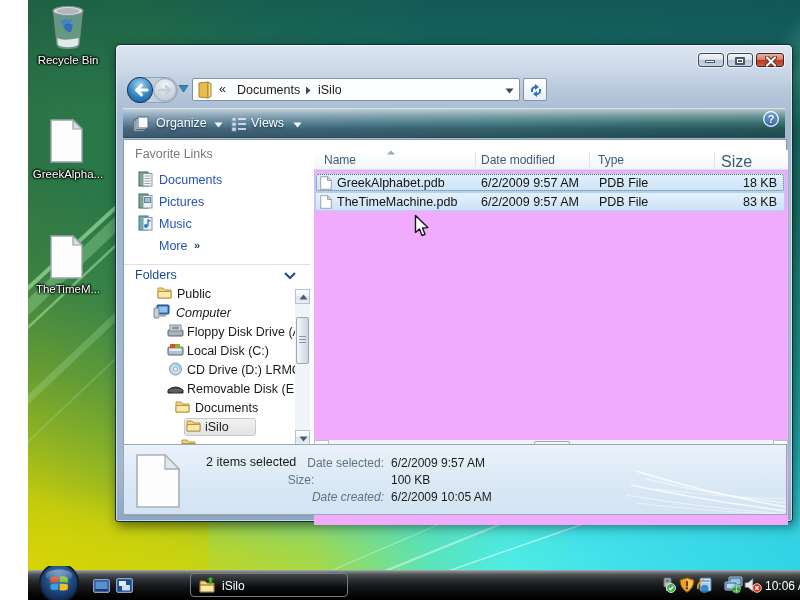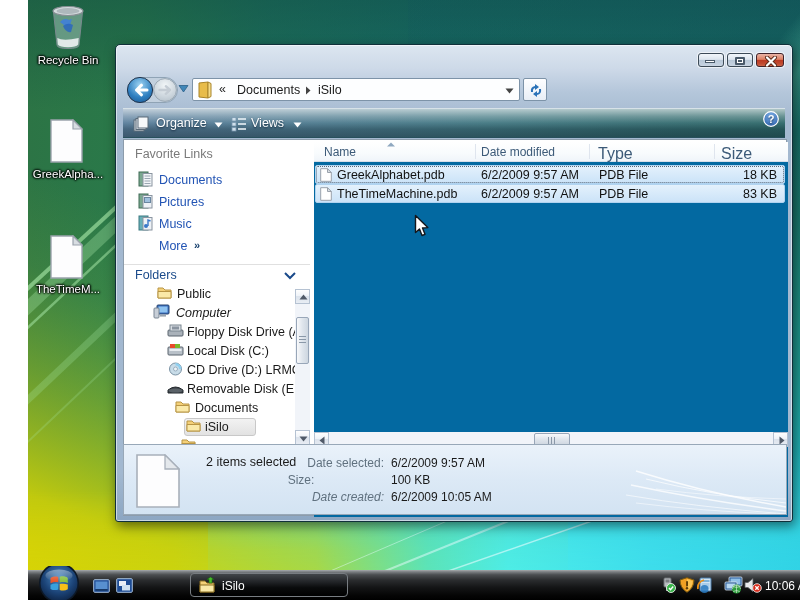--- a/index.html
+++ b/index.html
@@ -20,21 +20,21 @@
 #addr { position:absolute; left:76px; top:3px; width:328px; height:23px; background:#fdfeff; border:1px solid #7d93a8; border-radius:2px; font-size:12.5px; color:#1a1a1a; }
 #search { position:absolute; left:434px; top:3px; width:236px; height:23px; background:#fdfeff; border:1px solid #7d93a8; border-radius:2px; }
 
 #toolbar { position:absolute; left:7px; top:63px; width:662px; height:30px;
   background-image:linear-gradient(180deg,rgba(255,255,255,0.62) 0%,rgba(255,255,255,0.28) 26%,rgba(120,150,160,0.12) 50%,rgba(10,30,40,0.28) 72%,rgba(5,20,30,0.38) 100%),
     linear-gradient(90deg,#5f82a0 0%,#537e94 25%,#447a84 55%,#376f73 80%,#2f6a6a 100%);
   border-top:1px solid #d7e2e8; border-bottom:1px solid #27505c; font-size:12.5px; color:#ffffff; text-shadow:0 1px 2px rgba(0,20,40,0.75); }
 
 #content { position:absolute; left:7px; top:94px; width:664px; height:377px; background:#fff; border:1px solid #8c9cab; }
 #leftpane { position:absolute; left:0; top:0; width:188px; height:375px; background:#fff; }
-#filearea { position:absolute; left:190px; top:2px; width:474px; height:375px; background:#0369a1; }
+#filearea { position:absolute; left:190px; top:10px; width:474px; height:375px; background:#f0abfc; }
 .navlink { color:#2254b4; font-size:12.5px; }
 .treetxt { color:#1a1a1a; font-size:12.5px; }
 
 #details { position:absolute; left:7px; top:399px; width:664px; height:71px; background:linear-gradient(180deg,#eaf2fa 0%,#dce9f6 50%,#d3e3f2 100%); border:1px solid #98a8b8; font-size:12px; }
 
 .hsep { position:absolute; top:2px; width:1px; height:15px; background:#dfe5ee; }
 
 .sb-track { background:#f1f4f9; }
 .sb-btn { background:linear-gradient(180deg,#fefefe,#eff3f8 45%,#dce3ec 50%,#e8edf4); border:1px solid #b5c2d2; }
 
@@ -367,21 +367,21 @@
 
         <div class="abs" style="left:0;top:0;width:474px;height:20px;background:linear-gradient(180deg,#ffffff,#f8fbfd 60%,#f0f5fa);border-bottom:1px solid #d6dee8;">
           <div class="hsep" style="left:161px;"></div>
           <div class="hsep" style="left:275px;"></div>
           <div class="hsep" style="left:400px;"></div>
           <span class="abs" style="left:10px;top:3px;color:#3c5a78;font-size:12px;">Name</span>
           <svg class="abs" style="left:72px;top:0px" width="10" height="5" viewBox="0 0 10 5">
               <path d="M5 0.5 L9 4.5 L1 4.5 Z" fill="#8fa8c0"></path>
             </svg>
           <span class="abs" style="left:167px;top:3px;color:#3c5a78;font-size:12px;">Date modified</span>
-          <span class="abs" style="left:284px;top:3px;color:#3c5a78;font-size:16px;">Type</span>
+          <span class="abs" style="left:284px;top:3px;color:#3c5a78;font-size:12px;">Type</span>
           <span class="abs" style="left:407px;top:3px;color:#3c5a78;font-size:16px;">Size</span>
         </div>
 
         <div class="abs" style="left:1px;top:23px;width:470px;height:19px;background:linear-gradient(180deg,#e4f1fc,#cbe3f8);border:1px solid #b0d3f0;border-radius:2px;">
             <div class="abs" style="left:0px;top:0px;width:468px;height:17px;border:1px dotted #5a6a7a;border-radius:2px;"></div>
           <svg class="abs" style="left:4px;top:2px" width="12" height="14" viewBox="0 0 12 14">
               <path d="M0.7 0.7 L7.5 0.7 L11.3 4.5 L11.3 13.3 L0.7 13.3 Z" fill="#fff" stroke="#9aa2ac"></path>
               <path d="M7.5 0.7 L7.5 4.5 L11.3 4.5 Z" fill="#dde2e6" stroke="#9aa2ac"></path>
             </svg>
           <span class="abs" style="left:21px;top:2px;font-size:12.5px;color:#111;">GreekAlphabet.pdb</span>

